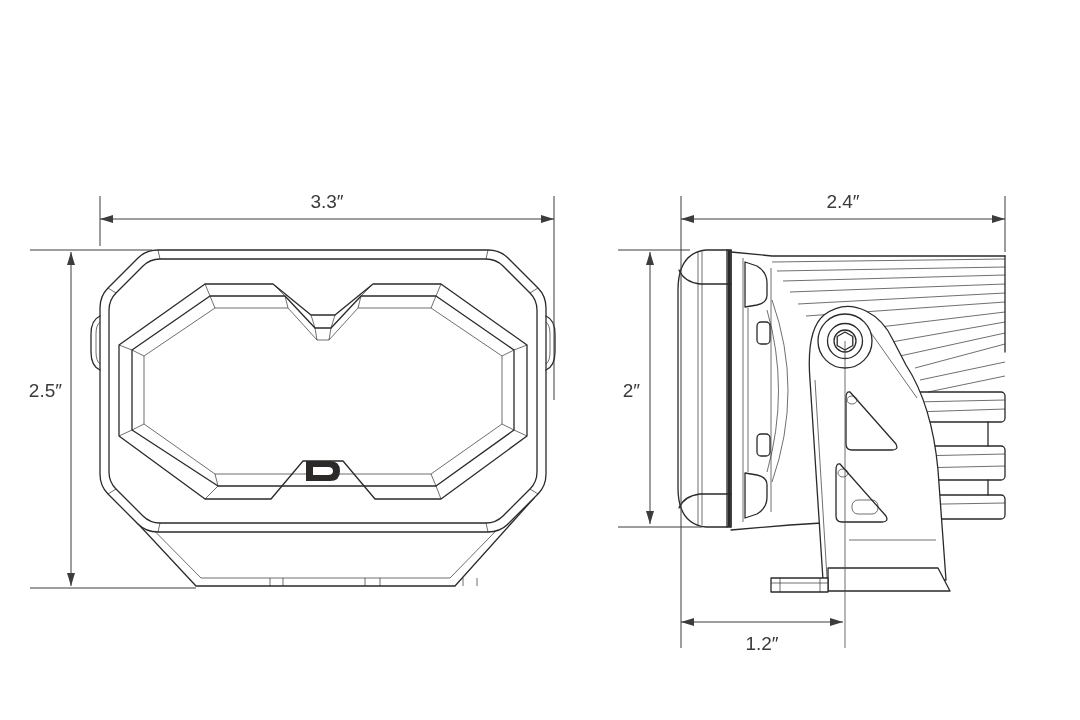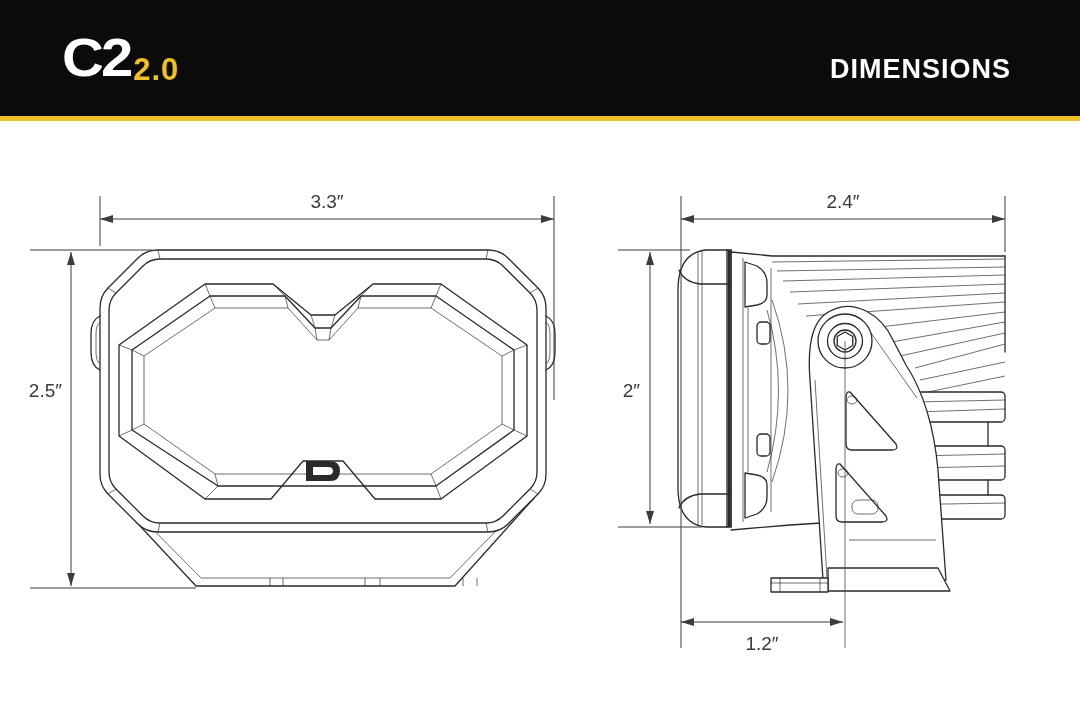--- a/index.html
+++ b/index.html
@@ -157,21 +157,14 @@
     </g>
 
     <g>
       <path class="dim" d="M 681,622 L 843,622"></path>
       <polygon class="arr" points="681,622 694,618 694,626"></polygon>
       <polygon class="arr" points="843,622 830,618 830,626"></polygon>
       <text class="dimtxt" x="762" y="650" text-anchor="middle">1.2″</text>
     </g>
   </svg>
 
-  <div class="hdr">
-    <div class="brand">
-      <span class="model">C2</span>
-      <span class="version">2.0</span>
-    </div>
-    <div class="hdr-title">DIMENSIONS</div>
-  </div>
 
 </div>
 
 </body></html>

